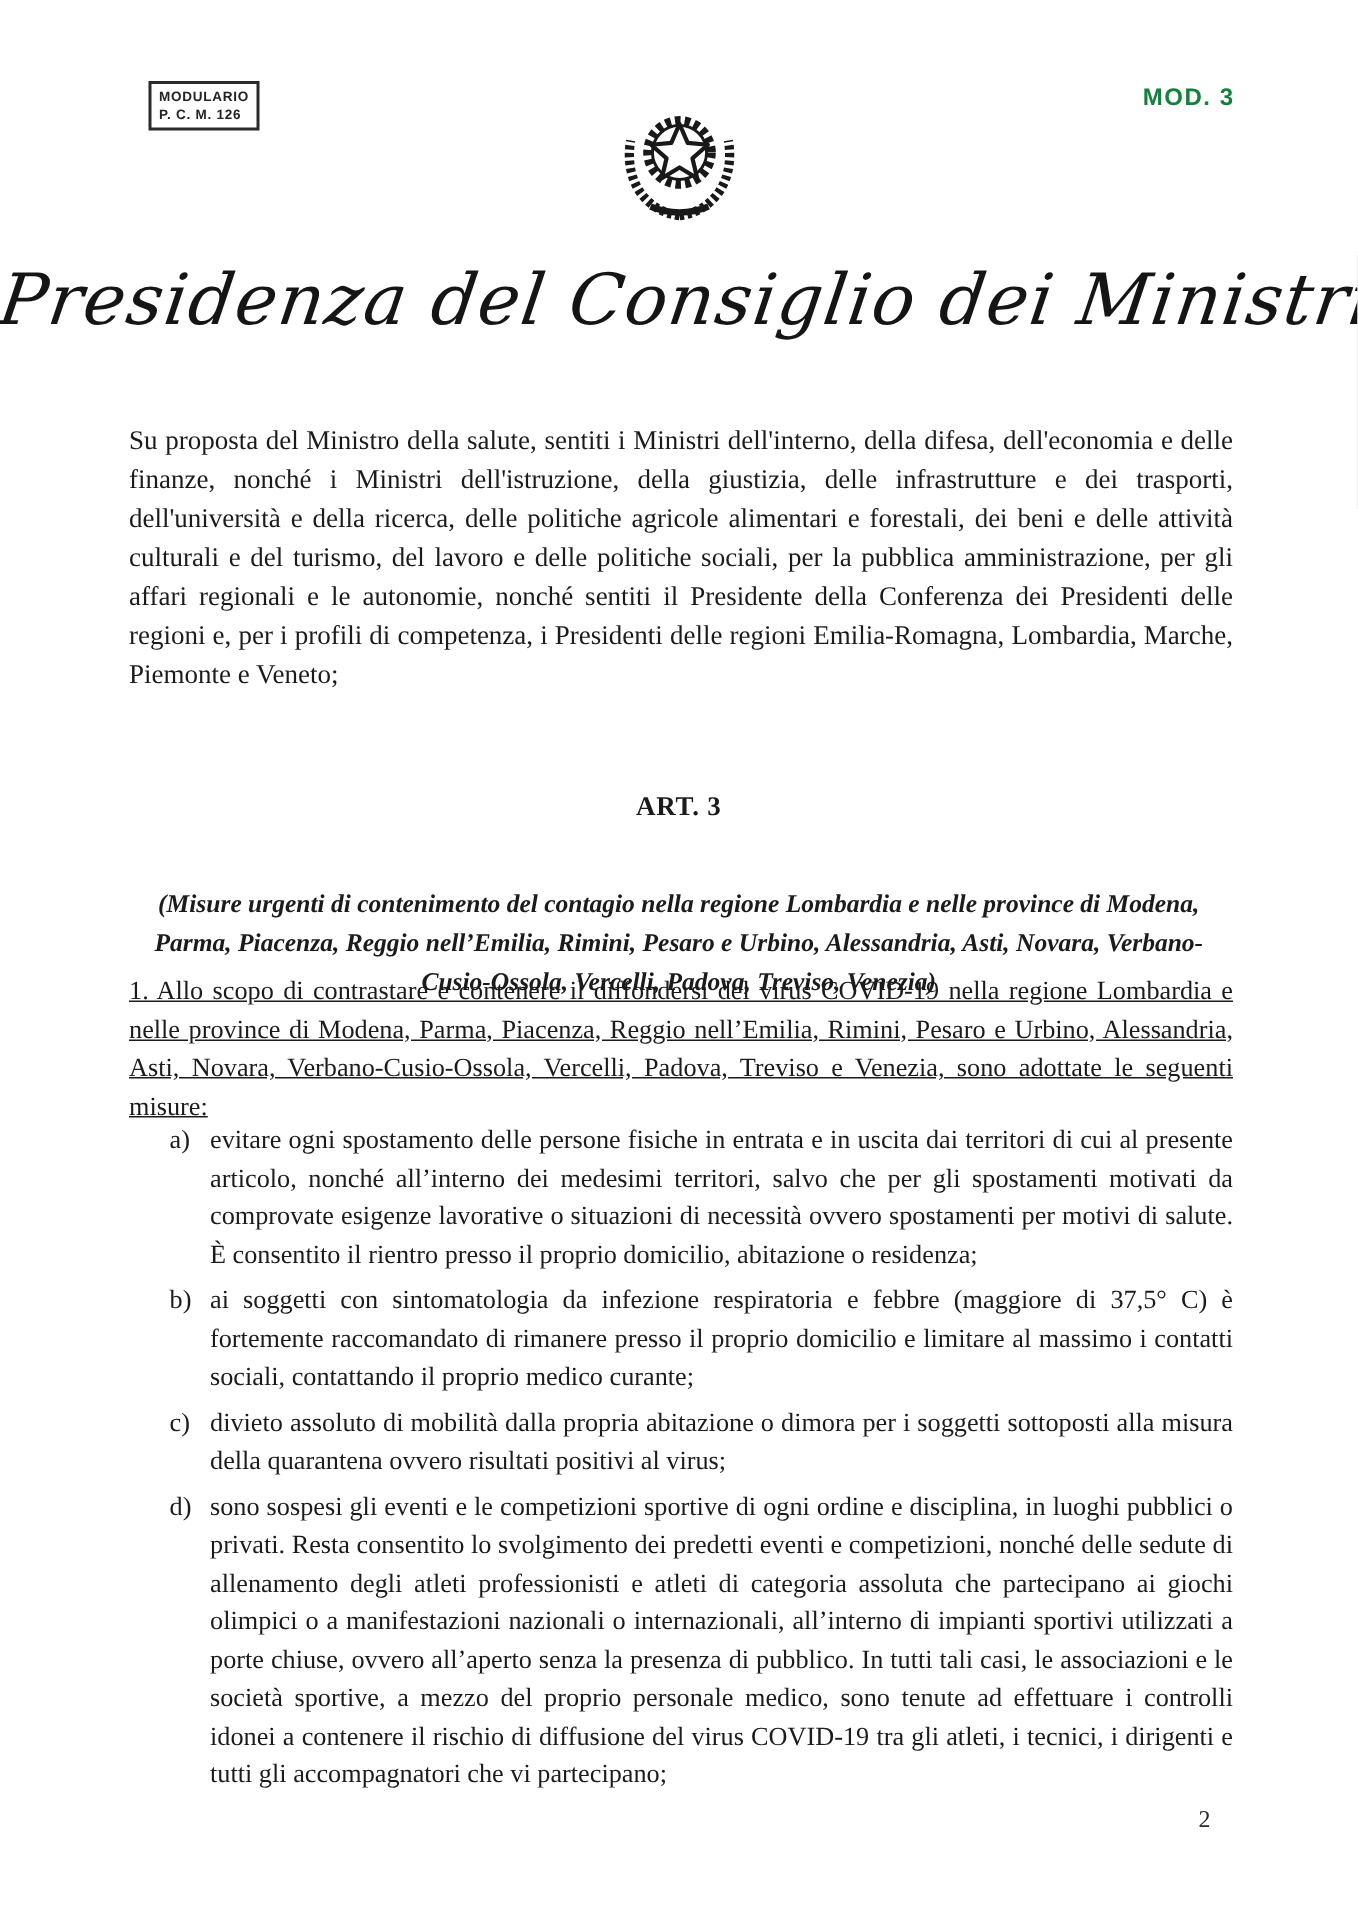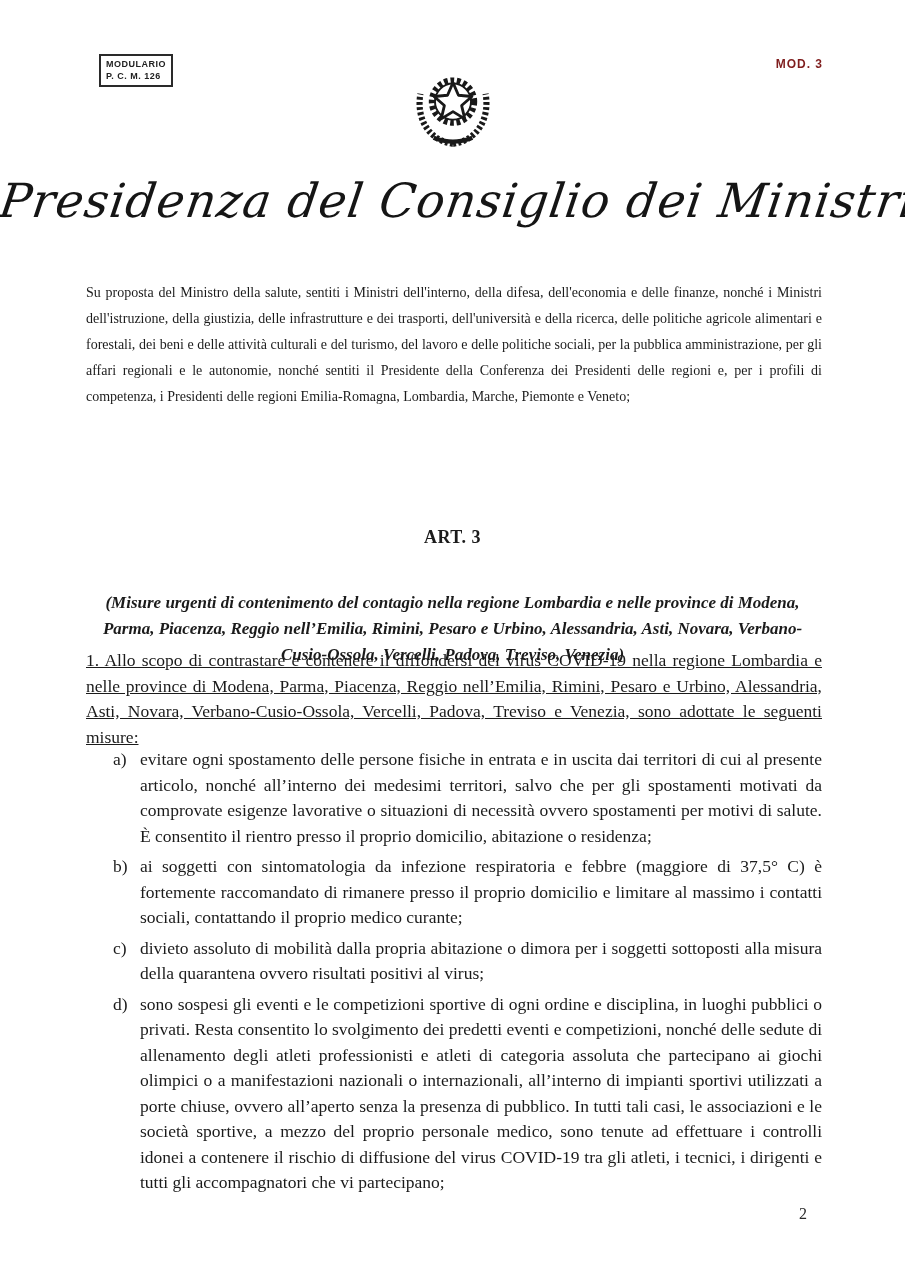--- a/index.html
+++ b/index.html
@@ -18,21 +18,21 @@
     border:2px solid #2a2a2a;
     padding:2px 5px 3px 5px;
     font-family:"Liberation Sans","DejaVu Sans",sans-serif;
     font-size:9px;font-weight:bold;line-height:12px;
     letter-spacing:0.5px;color:#222;
     text-align:left;white-space:nowrap;
   }
   .mod3{
     position:absolute;right:82px;top:57px;
     font-family:"Liberation Sans","DejaVu Sans",sans-serif;
-    font-size:12px;font-weight:bold;color:#7f1d1d;letter-spacing:1px;
+    font-size:16px;font-weight:bold;color:#15803d;letter-spacing:1px;
   }
   
   .emblem{
     position:absolute;left:50%;top:62px;transform:translateX(-50%);
     width:88px;height:88px;
   }
   
   .letterhead{
     position:absolute;left:0;top:148px;width:100%;
     text-align:center;
@@ -41,21 +41,21 @@
     font-size:47px;
     color:#151515;
     transform:skewX(-8deg);
     letter-spacing:1px;
     line-height:105px;
     white-space:nowrap;
   }
   
   .preamble{
     position:absolute;left:86px;top:280px;width:736px;
-    font-size:14px;line-height:26px;
+    font-size:18px;line-height:26px;
     text-align:justify;text-align-last:left;
   }
   .decreta{
     position:absolute;left:0;top:477px;width:100%;
     text-align:center;font-size:17.5px;letter-spacing:1px;
   }
   .art-heading{
     position:absolute;left:0;top:527px;width:100%;
     text-align:center;font-size:18px;font-weight:bold;letter-spacing:0.5px;
   }

